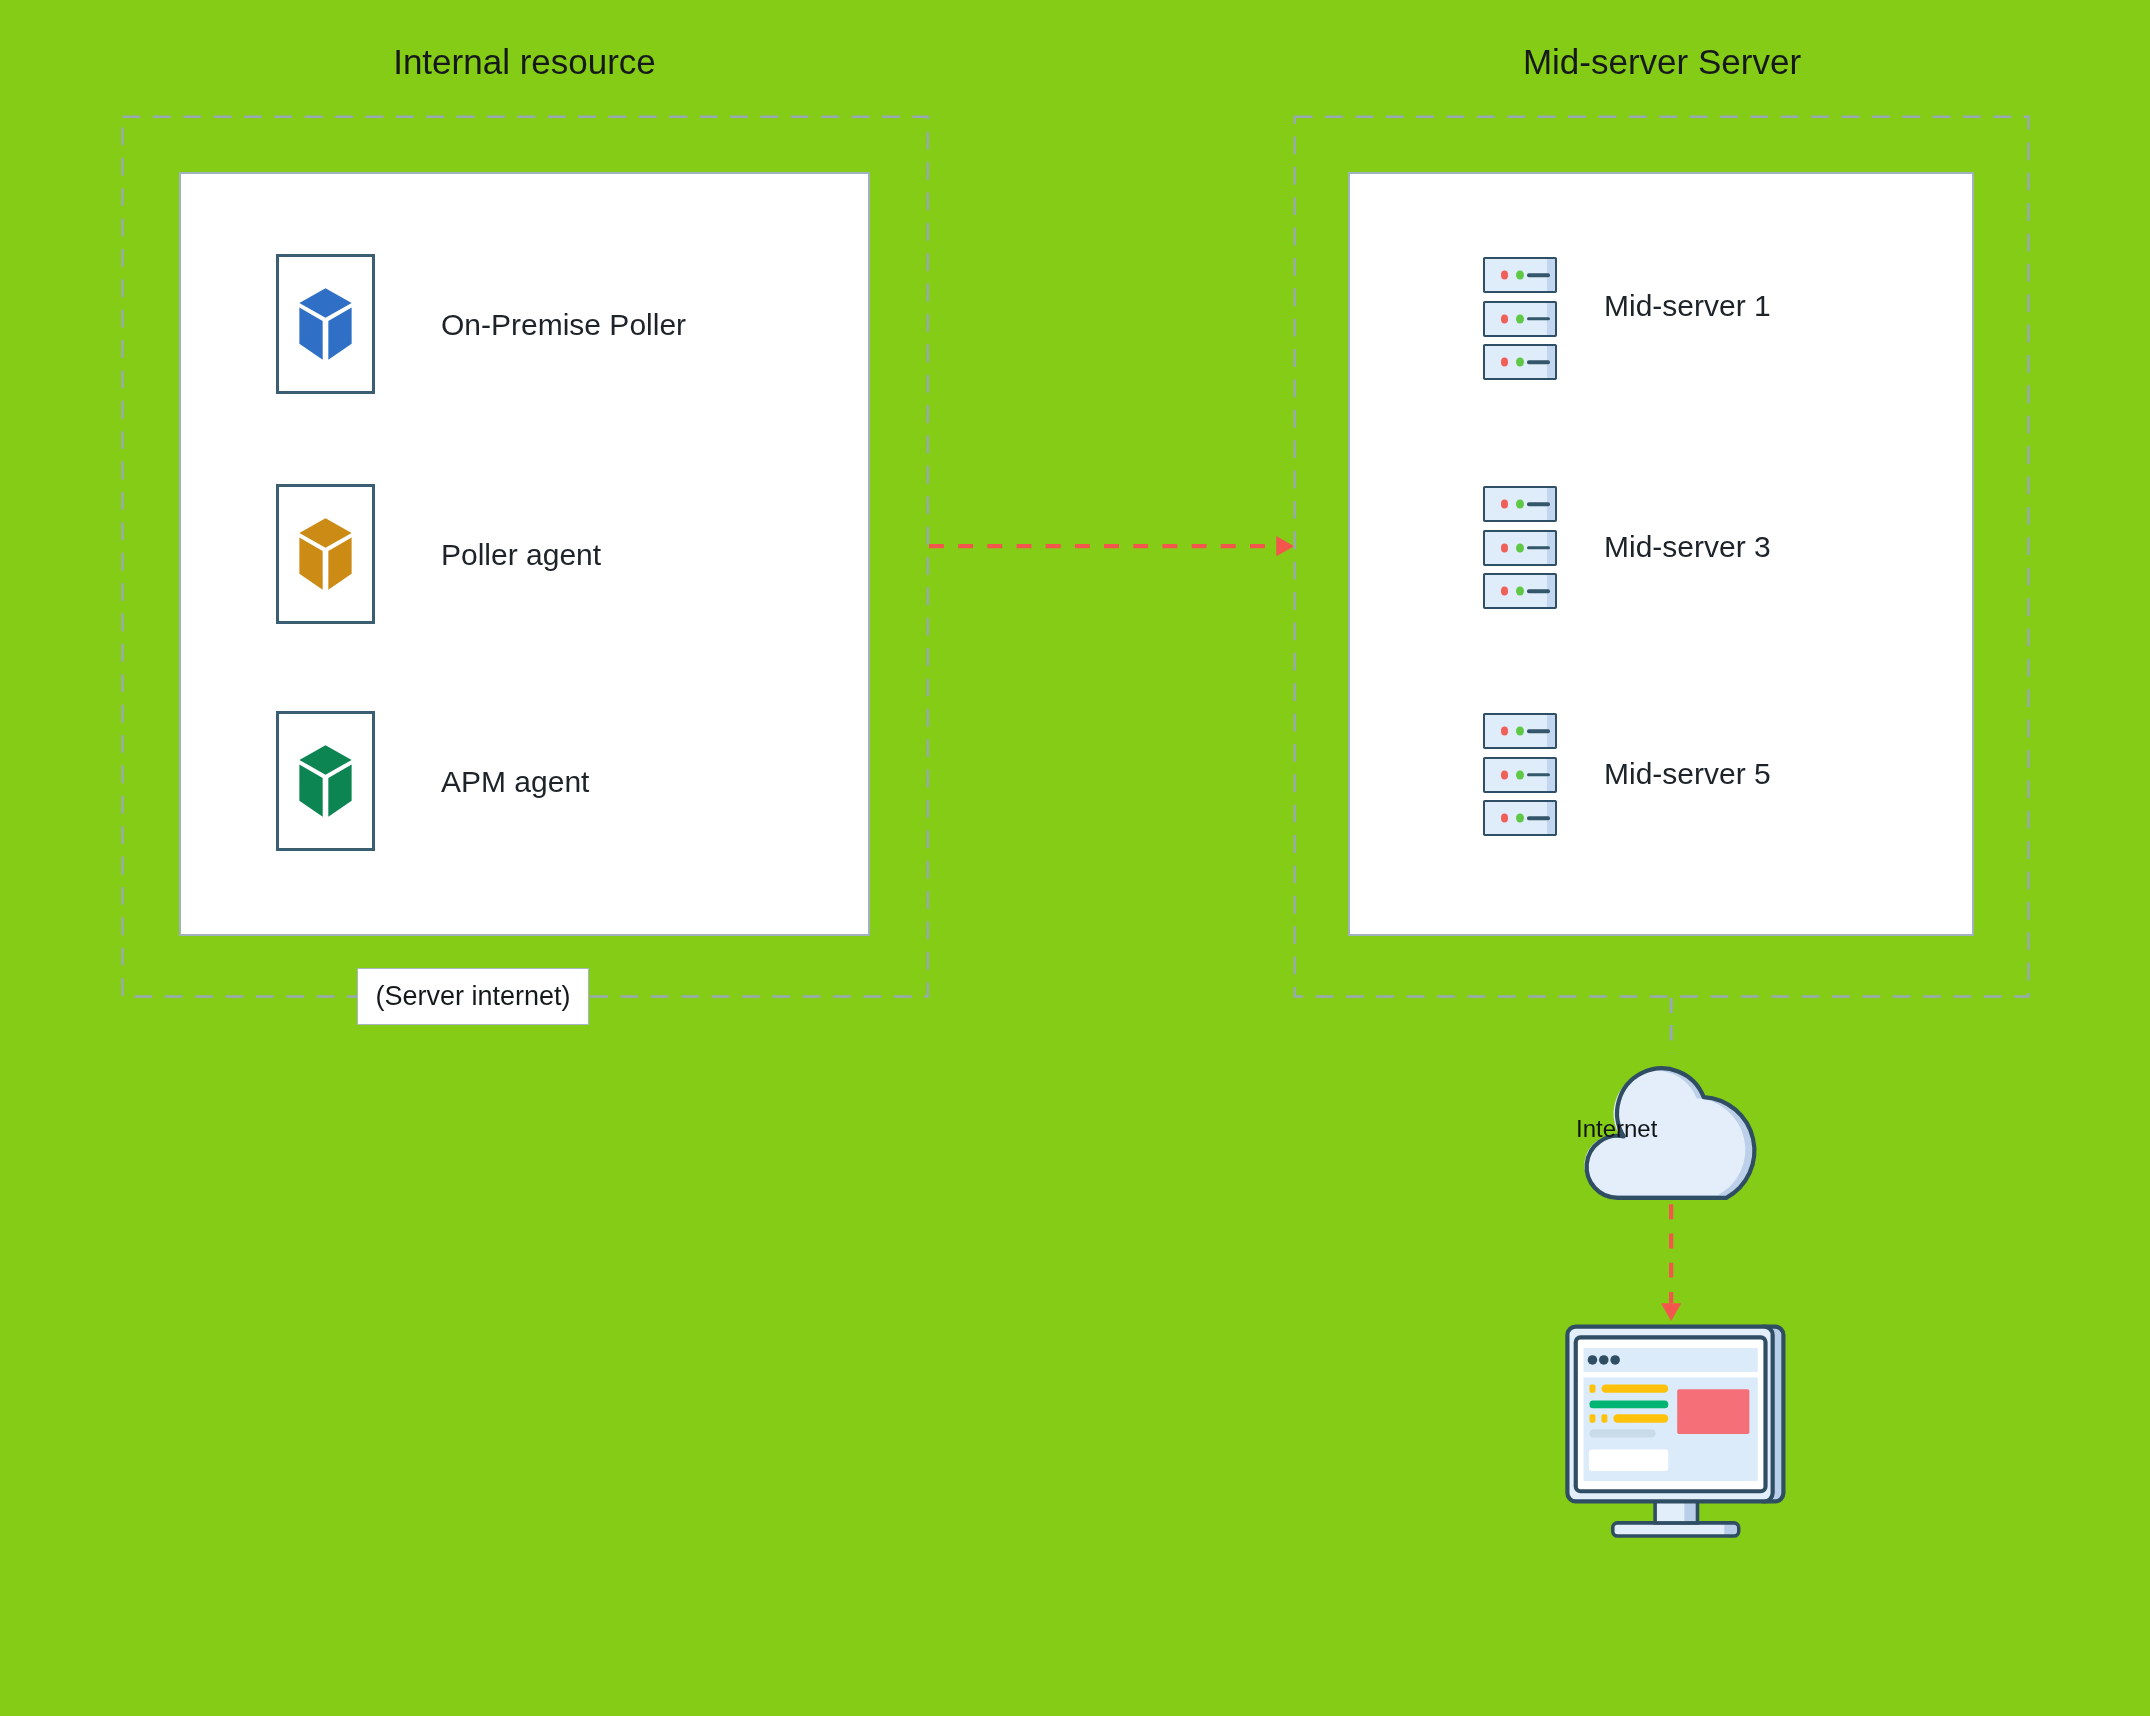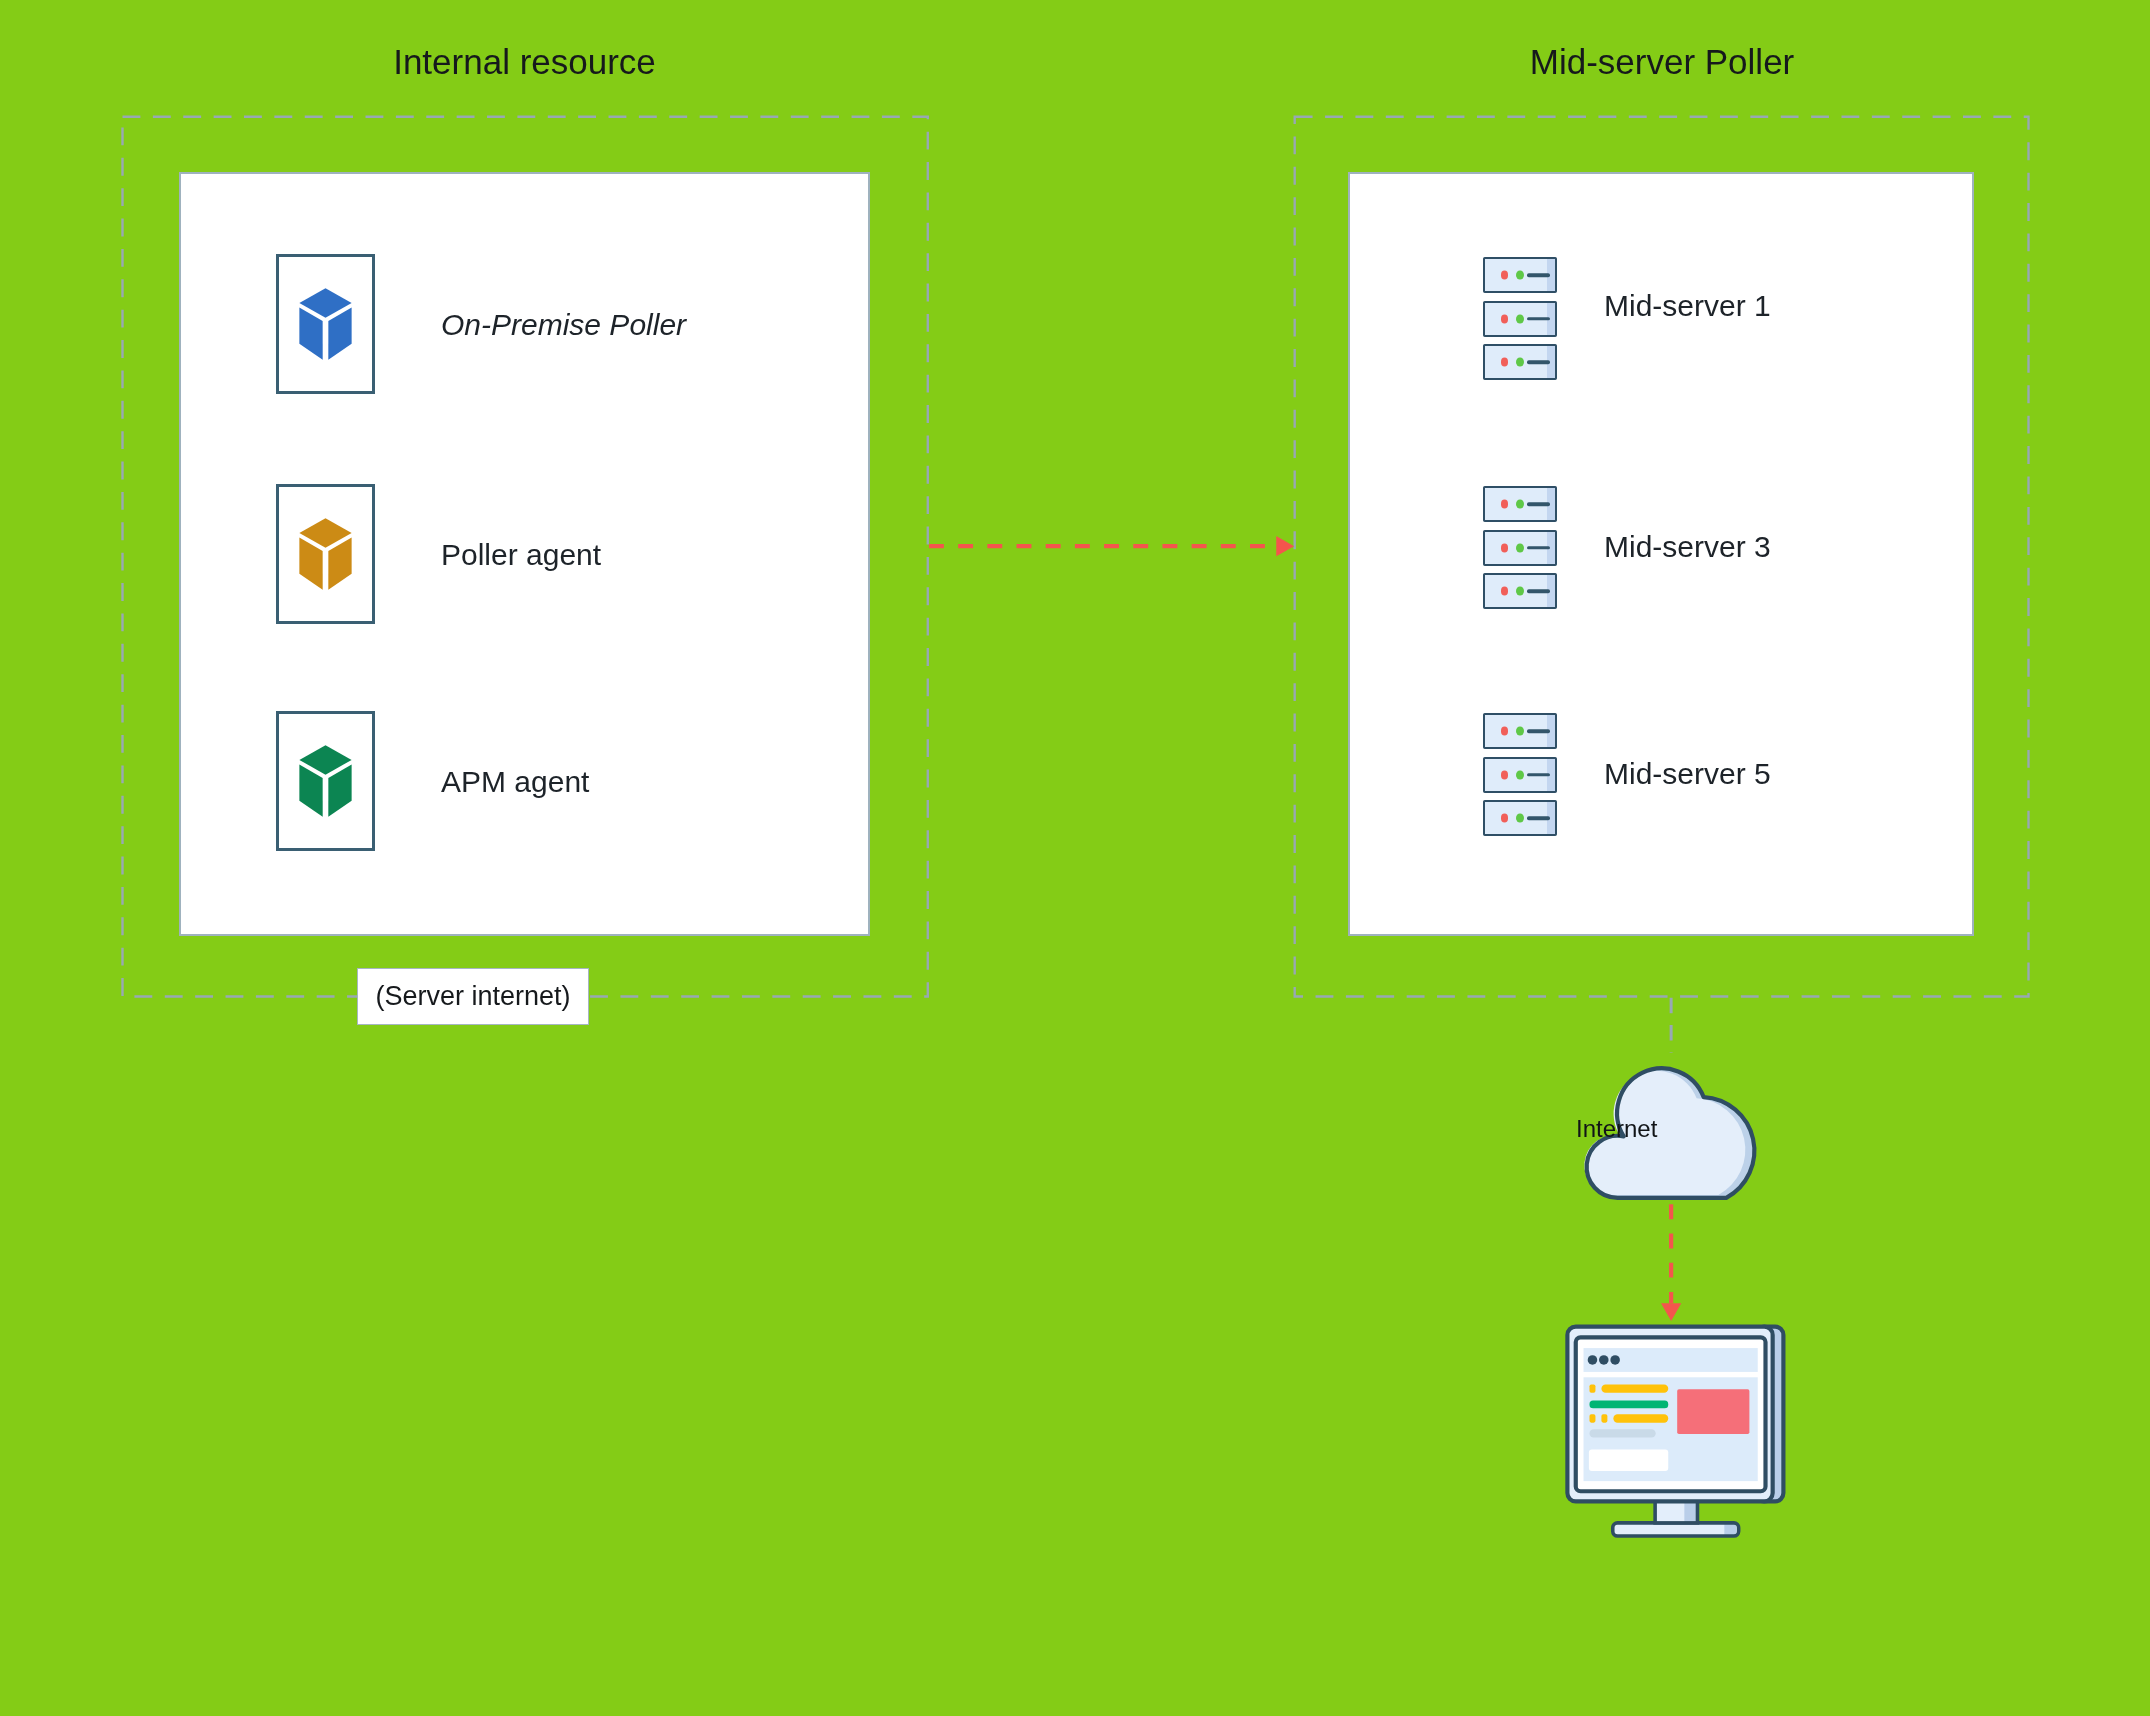--- a/index.html
+++ b/index.html
@@ -152,21 +152,21 @@
 
   <div class="inner-box" style="left:179px; top:172px; width:691px; height:764px;"></div>
 
   <div class="cube-box" style="top:254px;">
     <svg width="57" height="75" viewBox="0 0 100 132">
       <polygon points="50,2 96,28 50,54 4,28" fill="#2F6FC5"></polygon>
       <polygon points="4,36 45,60 45,128 4,100" fill="#2F6FC5"></polygon>
       <polygon points="96,36 55,60 55,128 96,100" fill="#2F6FC5"></polygon>
     </svg>
   </div>
-  <div class="agent-label" style="top:310px;font-style:italic;">On-Premise Poller</div>
+  <div class="agent-label" style="top:310px;">On-Premise Poller</div>
 
   <div class="cube-box" style="top:484px;">
     <svg width="57" height="75" viewBox="0 0 100 132">
       <polygon points="50,2 96,28 50,54 4,28" fill="#CC8B15"></polygon>
       <polygon points="4,36 45,60 45,128 4,100" fill="#CC8B15"></polygon>
       <polygon points="96,36 55,60 55,128 96,100" fill="#CC8B15"></polygon>
     </svg>
   </div>
   <div class="agent-label" style="top:540px;">Poller agent</div>
 
@@ -176,21 +176,21 @@
       <polygon points="4,36 45,60 45,128 4,100" fill="#0C8552"></polygon>
       <polygon points="96,36 55,60 55,128 96,100" fill="#0C8552"></polygon>
     </svg>
   </div>
   <div class="agent-label" style="top:767px;">APM agent</div>
 
   <div id="without-internet-box">
     <span>(Server internet)</span>
   </div>
 
-  <div class="group-title" style="left:1295px; width:734px;">Mid-server Poller</div>
+  <div class="group-title" style="left:1295px; width:734px;">Mid-server Server</div>
 
   <div class="inner-box" style="left:1348px; top:172px; width:626px; height:764px;"></div>
 
   <div class="server-stack" style="top:257px;">
     <div class="server-unit">
         <div class="side-strip"></div>
         <div class="led led-red"></div>
         <div class="led led-green"></div>
         <div class="vent-line"></div>
       </div>

